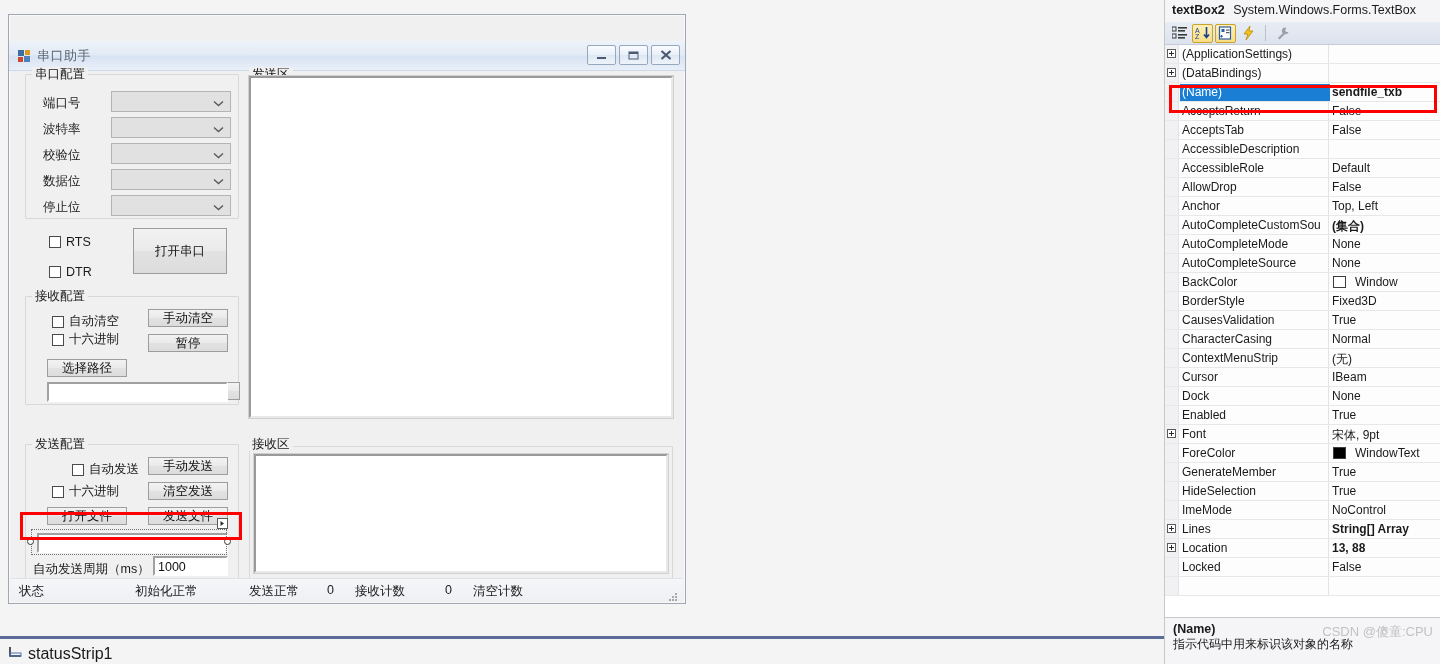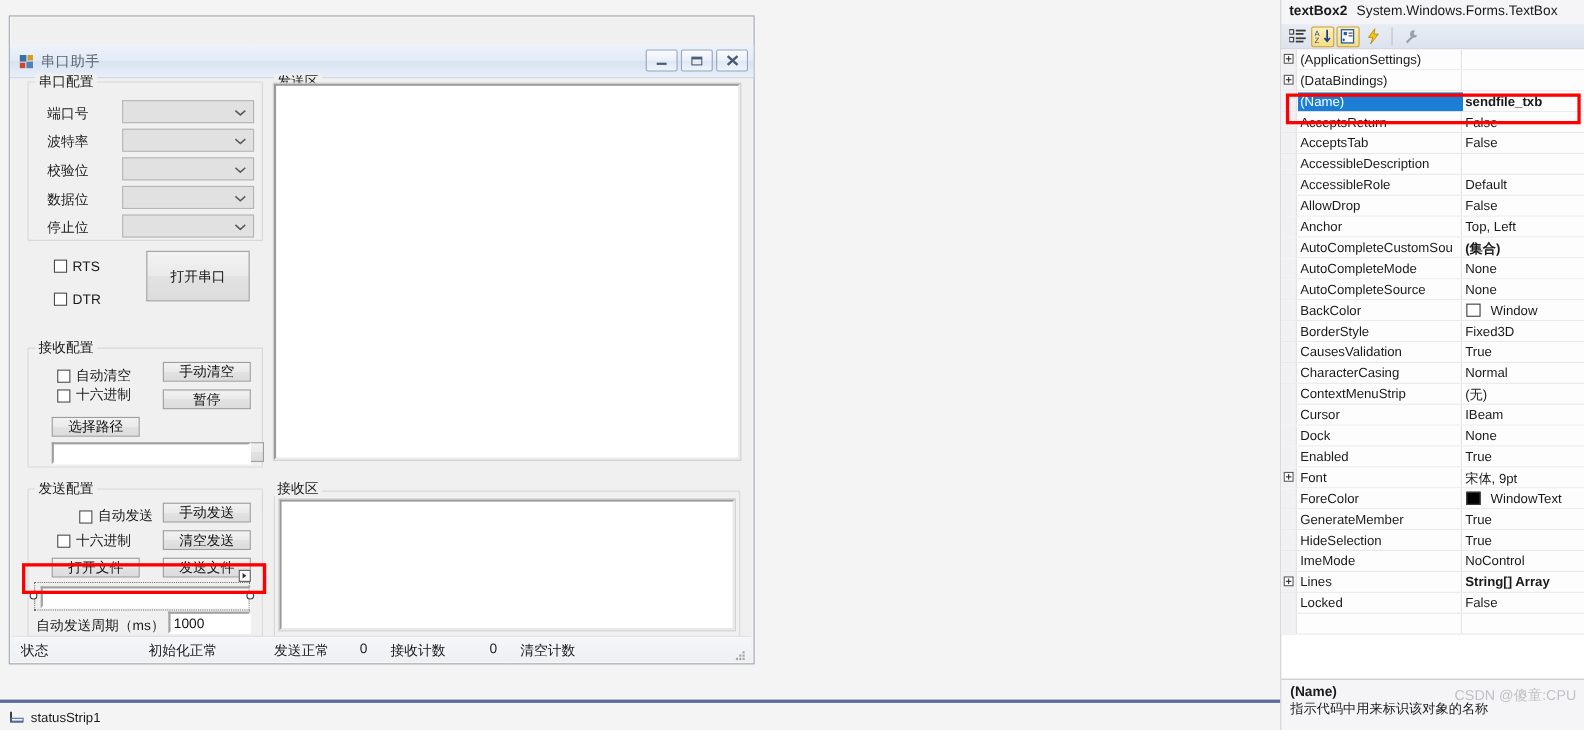--- a/index.html
+++ b/index.html
@@ -17,21 +17,21 @@
   #designer {
     position: absolute; left: 0; top: 0; width: 1164px; height: 664px;
     background: #f4f4f4;
   }
   .tray-divider {
     position: absolute; left: 0; top: 636px; width: 1164px; height: 3px;
     background: #5b6b9a;
   }
   .tray-item {
     position: absolute; left: 28px; top: 645px;
-    font-size: 12px; color: #1a1a1a; white-space: nowrap;
+    font-size: 16px; color: #1a1a1a; white-space: nowrap;
   }
   .tray-icon {
     position: absolute; left: 8px; top: 644px; width: 16px; height: 16px;
   }
 
   
   #form {
     position: absolute; left: 8px; top: 14px; width: 678px; height: 590px;
     background: #f0f0f0;
     border: 1px solid #a0a7b4;
@@ -326,21 +326,21 @@
           <span class="cl">RTS</span>
         </div>
         <div class="chk" style="left:40px; top:220px;">
           <span class="box"></span>
           <span class="cl">DTR</span>
         </div>
         <div class="btn" style="left:124px; top:183px; width:94px; height:46px;">
           <span>打开串口</span>
         </div>
 
-        <div class="groupbox" style="left:16px; top:264px; width:214px; height:116px;">
+        <div class="groupbox" style="left:16px; top:244px; width:214px; height:116px;">
           <div class="gb-frame"></div>
           <div class="gb-title">接收配置</div>
 
           <div class="chk" style="left:27px; top:24px;">
             <span class="box"></span>
             <span class="cl">自动清空</span>
           </div>
           <div class="chk" style="left:27px; top:42px;">
             <span class="box"></span>
             <span class="cl">十六进制</span>
@@ -664,20 +664,27 @@
         </div>
         <div class="prow">
           <div class="gutter"></div>
           <span class="expander"></span>
           <div class="pcolsplit"></div>
           <div class="pname">Lines</div>
           <div class="pval bold">String[] Array</div>
         </div>
         <div class="prow">
           <div class="gutter"></div>
+          <span class="expander"></span>
+          <div class="pcolsplit"></div>
+          <div class="pname">Location</div>
+          <div class="pval bold">13, 88</div>
+        </div>
+        <div class="prow">
+          <div class="gutter"></div>
           <div class="pcolsplit"></div>
           <div class="pname">Locked</div>
           <div class="pval">False</div>
         </div>
         <div class="prow">
           <div class="gutter"></div>
           <div class="pcolsplit"></div>
         </div>
       </div>
 

